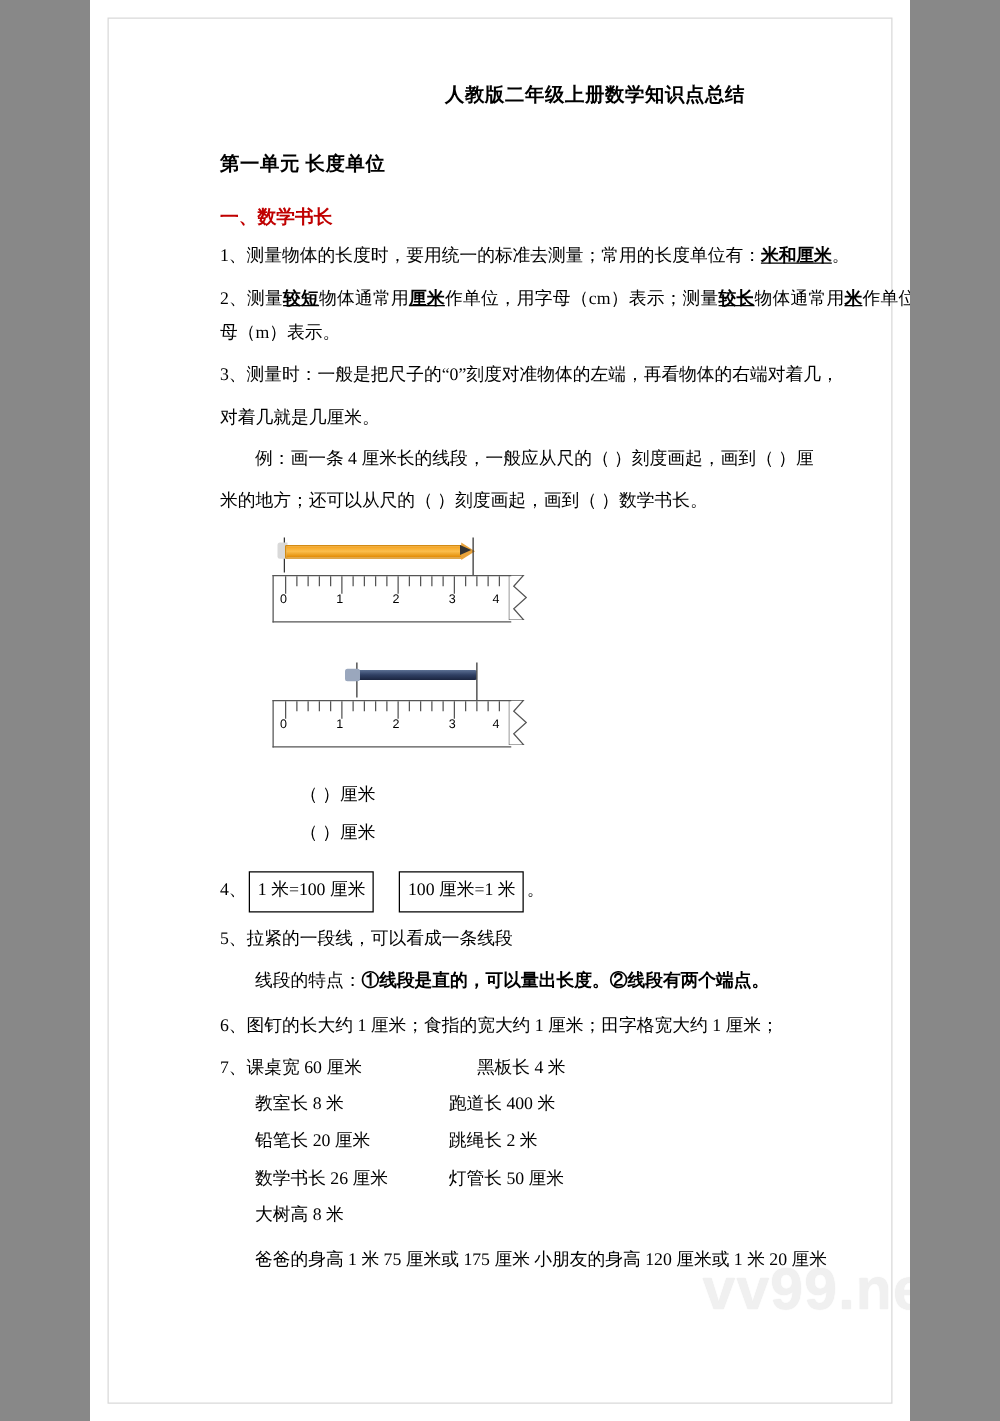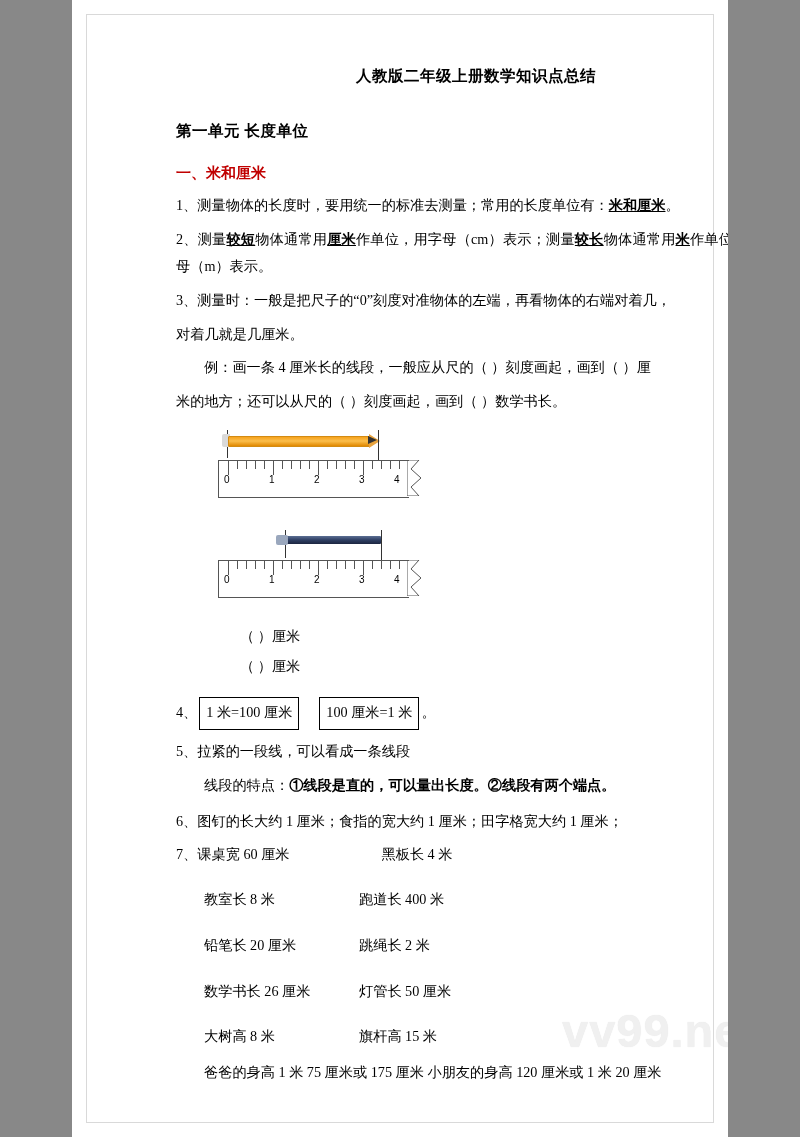--- a/index.html
+++ b/index.html
@@ -197,21 +197,20 @@
     border: 1px solid #000;
     padding: 1px 6px 2px 6px;
     margin: 0 2px;
     font-size: 14.2px;
   }
   .list-row {
     display: flex;
     font-size: 14.2px;
     line-height: 2.1;
     margin-left: 28px;
-    margin-top: 16px;
   }
   .list-row .c1 { width: 155px; }
   .list-row .c2 { width: 260px; }
   .watermark {
     position: absolute;
     left: 490px;
     top: 1003px;
     font-family: "Liberation Sans", sans-serif;
     font-size: 47px;
     font-weight: bold;
@@ -226,21 +225,21 @@
 
 <div class="page">
   <div class="page-border"></div>
 
   <div class="content">
 
     <div class="doc-title">人教版二年级上册数学知识点总结</div>
 
     <div class="unit-title">第一单元  长度单位</div>
 
-    <div class="section-head">一、米和厘米</div>
+    <div class="section-head">一、数学书长</div>
 
     <p class="line">
       <span>1、测量物体的长度时，要用</span><span class="u">统一的标准</span><span>去测量；常用的长度单位有：</span><span class="bu">米和厘米</span><span>。</span>
     </p>
 
     <p class="line">
       <span>2、测量</span><span class="bu">较短</span><span>物体通常用</span><span class="bu">厘米</span><span>作单位，用字母（cm）表示；测量</span><span class="bu">较长</span><span>物体通常用</span><span class="bu">米</span><span>作单位，用字母（m）表示。</span>
     </p>
 
     <p class="line">
@@ -364,21 +363,20 @@
     <div class="list-row">
       <div class="c1">铅笔长 20 厘米</div>
       <div class="c2">跳绳长 2 米</div>
     </div>
     <div class="list-row">
       <div class="c1">数学书长 26 厘米</div>
       <div class="c2">灯管长 50 厘米</div>
     </div>
     <div class="list-row">
       <div class="c1">大树高 8 米</div>
-      <div class="c2">旗杆高 15 米</div>
     </div>
 
     <div class="list-row" style="margin-top:6px">
       <div style="width:540px">爸爸的身高 1 米 75 厘米或 175 厘米   小朋友的身高 120 厘米或 1 米 20 厘米</div>
     </div>
 
   </div>
 
   <div class="watermark">vv99.net</div>
 </div>

